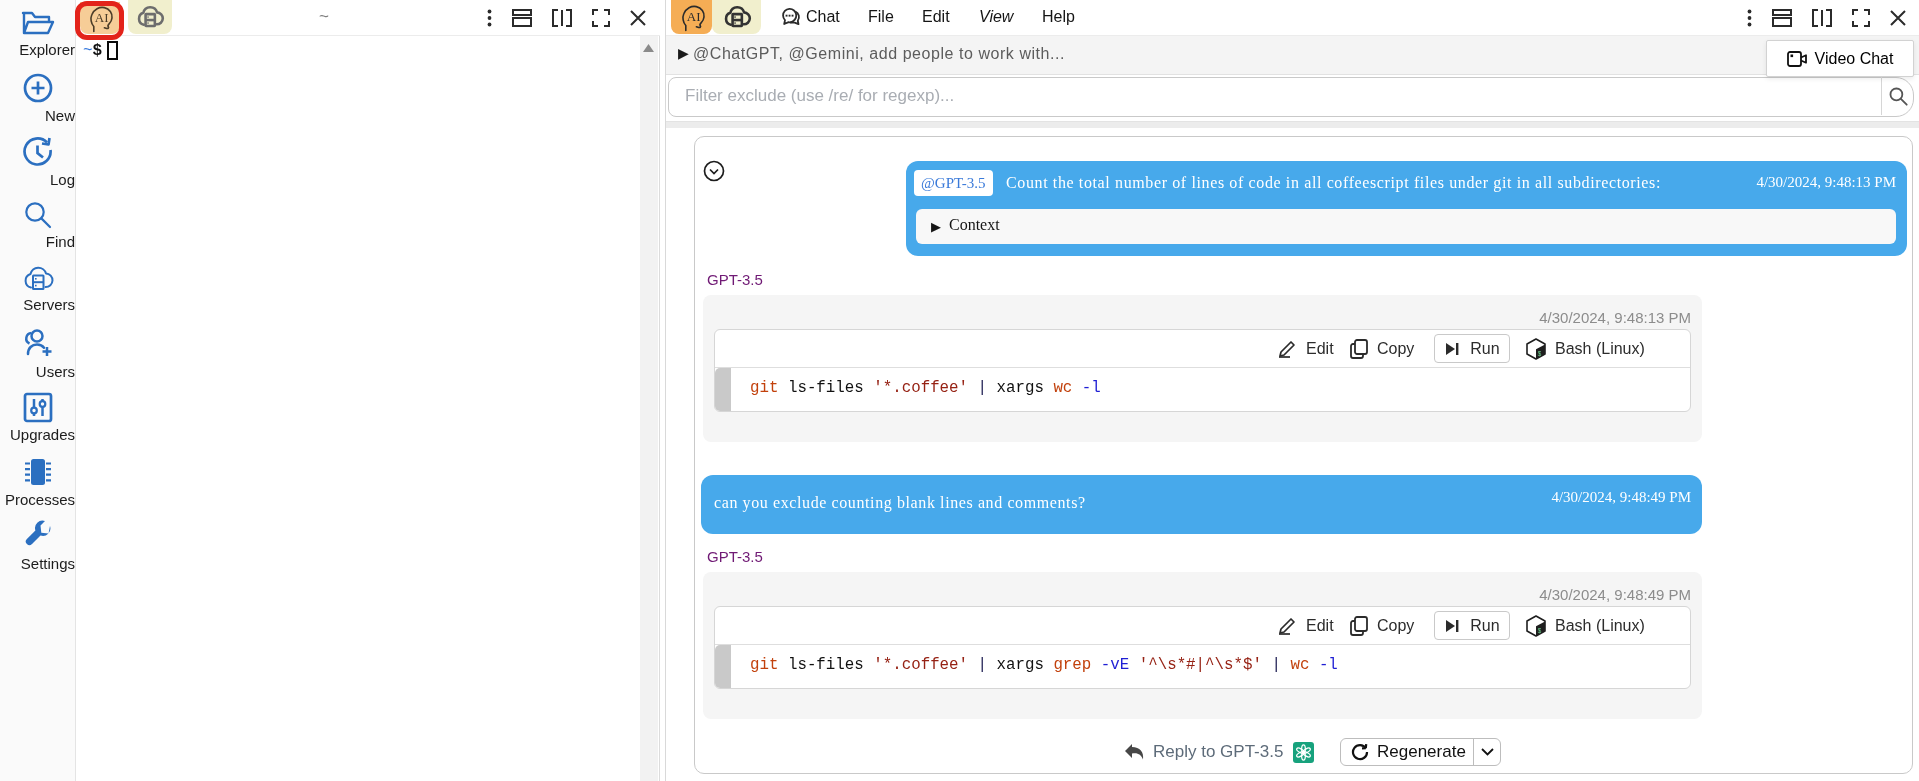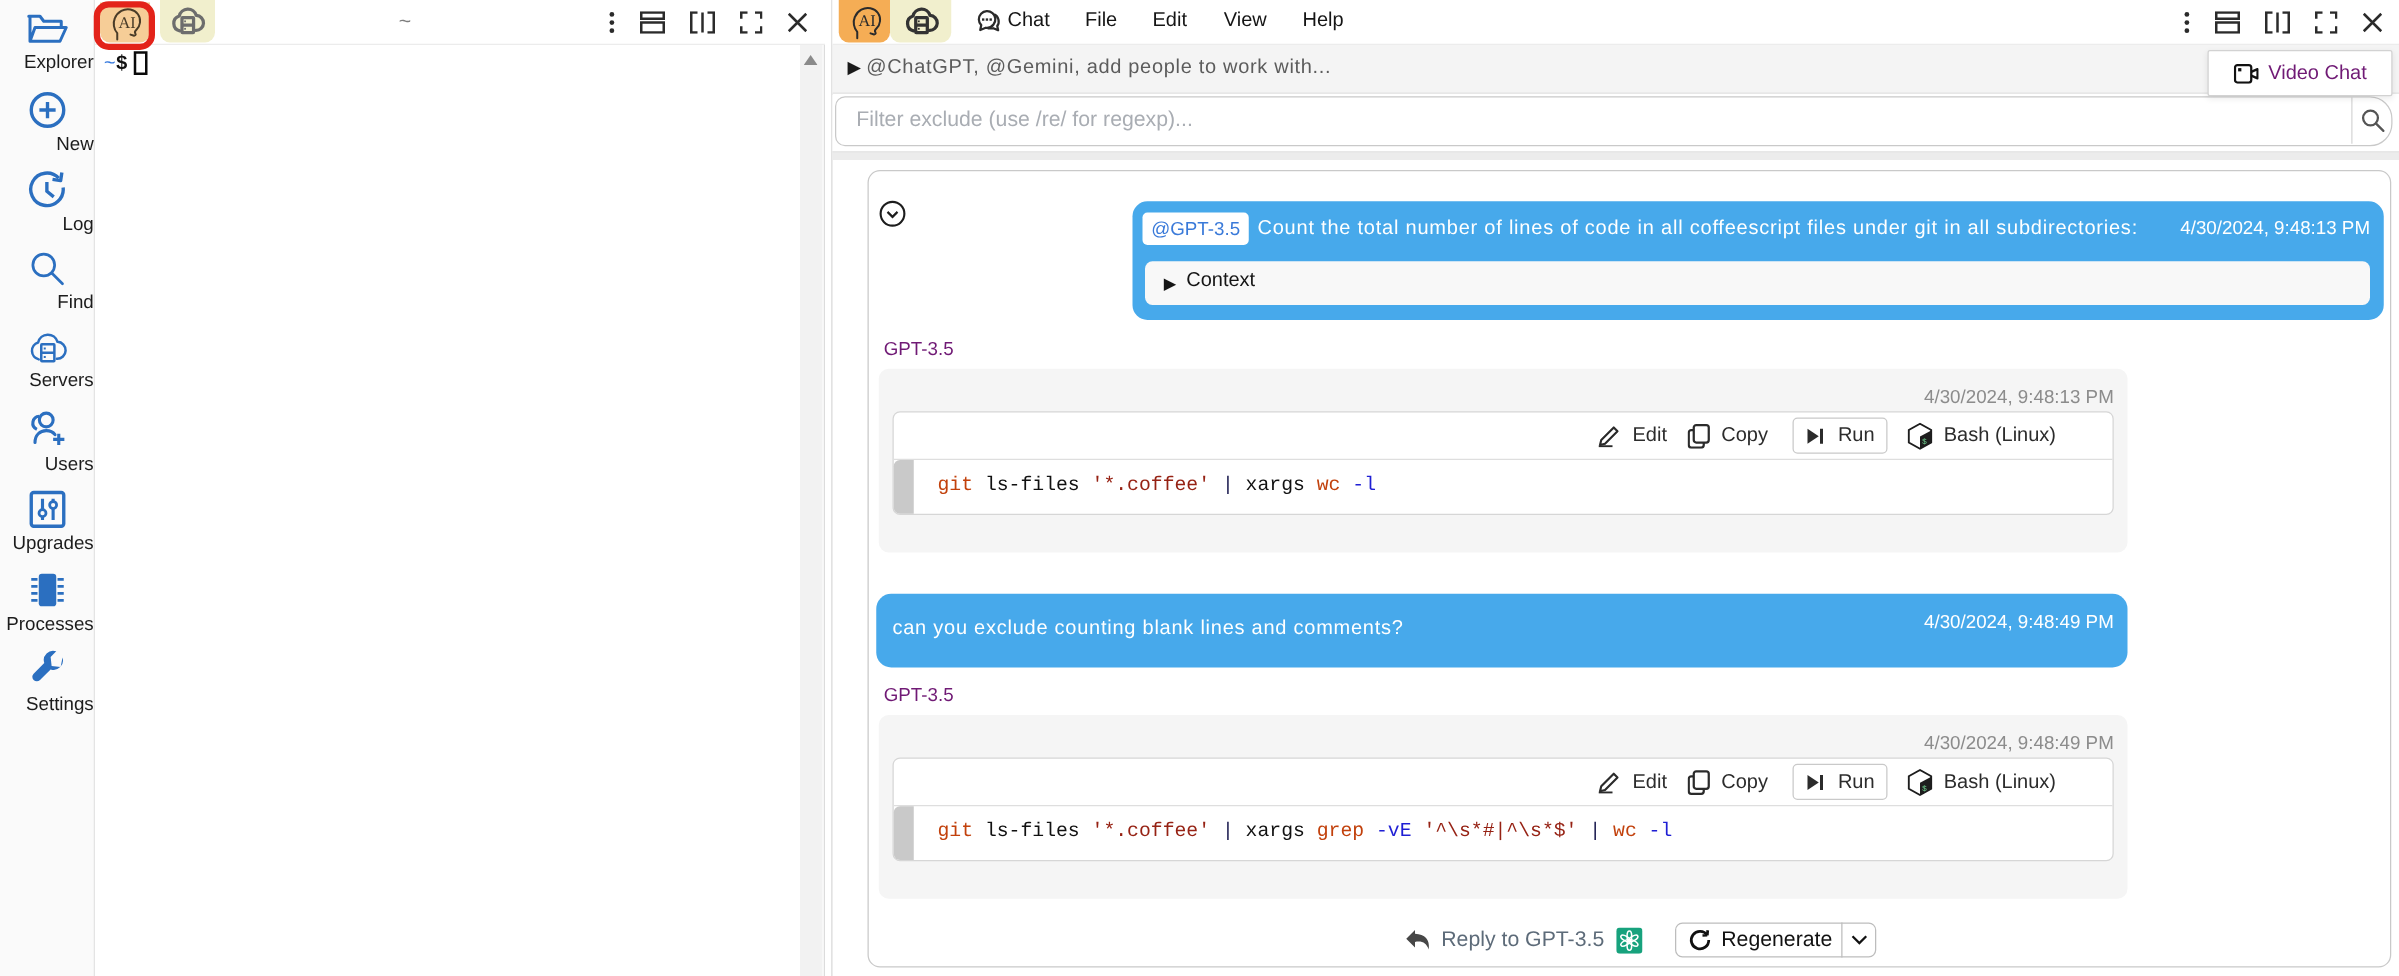--- a/index.html
+++ b/index.html
@@ -27,26 +27,26 @@
   
   #rpanel { position:absolute; left:665px; top:0; width:1254px; height:781px; background:#fff; border-left:1px solid #d9d9d9;}
   #rtoolbar { position:absolute; left:0; top:0; width:1254px; height:36px; border-bottom:1px solid #ececec; background:#fff;}
   .menuitem { font-size:16px; color:#151515; }
   #mentionrow { position:absolute; left:0; top:36px; width:1254px; height:39px; border-bottom:1px solid #e2e2e2; background:#f4f4f4; }
   #filterrow { position:absolute; left:0; top:76px; width:1254px; height:45px; background:#fff; }
   #filterbox { position:absolute; left:2px; top:1px; width:1246px; height:40px; border:1px solid #c9c9c9; border-radius:8px 18px 18px 8px;
      color:#a9adb3; font-size:17px; line-height:36px; padding-left:16px; background:#fff;}
   #videochat { position:absolute; left:1100px; top:40px; width:148px; height:37px; background:#fff;
      border:1px solid #d2d2d2; border-radius:2px; box-shadow:0 2px 5px rgba(0,0,0,.08);
-     display:flex; align-items:center; justify-content:center; gap:8px; font-size:16px; color:#701a75; z-index:9;}
+     display:flex; align-items:center; justify-content:center; gap:8px; font-size:16px; color:#000000; z-index:9;}
 
   
   #chatbox { position:absolute; left:694px; top:136px; width:1219px; height:638px;
      border:1px solid #c9c9c9; border-radius:10px; background:#fff; }
-  .bubble { position:absolute; background:#47a9eb; border-radius:12px; color:#fff; font-size:16px; }
+  .bubble { position:absolute; background:#47a9eb; border-radius:12px; color:#fff; font-size:16px;font-family:Liberation Serif, serif; }
   .ts-w { position:absolute; color:#fff; font-size:15px; }
   .gptlab { position:absolute; color:#701a75; font-size:15px; }
   .card { position:absolute; background:#f5f5f5; border-radius:8px; }
   .card .ts { position:absolute; color:#8c8c8c; font-size:15px; }
   .codebox { position:absolute; background:#fff; border:1px solid #d6d6d6; border-radius:6px; }
   .codetoolbar { position:absolute; left:0; top:0; right:0; height:38px; border-bottom:1px solid #dedede; font-size:16px; color:#2c2c2c;}
   .codetoolbar .btn { position:absolute; top:0; height:37px; display:flex; align-items:center; gap:9px; }
   .runbtn { position:absolute; top:4px; left:719px; width:76px; height:29px; border:1px solid #c9c9c9; border-radius:4px; display:flex; align-items:center; justify-content:center; gap:10px;}
   .codeline { position:absolute; left:0; top:38px; right:0; bottom:0; }
   .accent { position:absolute; left:0; top:0; bottom:0; width:16px; background:#c9c9c9; border-radius:5px 0 0 5px; }
@@ -218,21 +218,21 @@
           <path d="M13.8 12.6 A 6.6 6.6 0 1 0 4 13.1 L 3.2 17 L 7.6 15.2 A 6.6 6.6 0 0 0 13.8 12.6" fill="none" stroke="#2b2b2b" stroke-width="1.8" stroke-linejoin="round"></path>
           <path d="M14.3 4.5 a 6.2 6.2 0 0 1 2.5 9.3 l 0.7 3.4 l -3.8 -1.6 l -4.6 0.1" fill="none" stroke="#2b2b2b" stroke-width="1.8" stroke-linejoin="round"></path>
           <rect x="4.6" y="7.7" width="1.9" height="1.9" fill="#2b2b2b"></rect>
           <rect x="7.6" y="7.7" width="1.9" height="1.9" fill="#2b2b2b"></rect>
           <rect x="10.6" y="7.7" width="1.9" height="1.9" fill="#2b2b2b"></rect>
         </svg>
       </span>
     <span class="menuitem" style="position:absolute; left:140px; top:8px;">Chat</span>
     <span class="menuitem" style="position:absolute; left:202px; top:8px;">File</span>
     <span class="menuitem" style="position:absolute; left:256px; top:8px;">Edit</span>
-    <span class="menuitem" style="position:absolute; left:313px; top:8px;">View</span>
+    <span class="menuitem" style="position:absolute; left:313px; top:8px;font-style:italic;">View</span>
     <span class="menuitem" style="position:absolute; left:376px; top:8px;">Help</span>
     <div class="tbicons" style="right:14px;" id="ricons">
         <svg width="5" height="18" viewBox="0 0 5 18">
           <circle cx="2.5" cy="2.5" r="1.9" fill="#2b2b2b"></circle>
           <circle cx="2.5" cy="9" r="1.9" fill="#2b2b2b"></circle>
           <circle cx="2.5" cy="15.5" r="1.9" fill="#2b2b2b"></circle>
         </svg>
         <svg width="20" height="18" viewBox="0 0 20 18">
           <rect x="1" y="1" width="18" height="5" fill="none" stroke="#2b2b2b" stroke-width="2"></rect>
           <rect x="1" y="9" width="18" height="8" fill="none" stroke="#2b2b2b" stroke-width="2"></rect>

